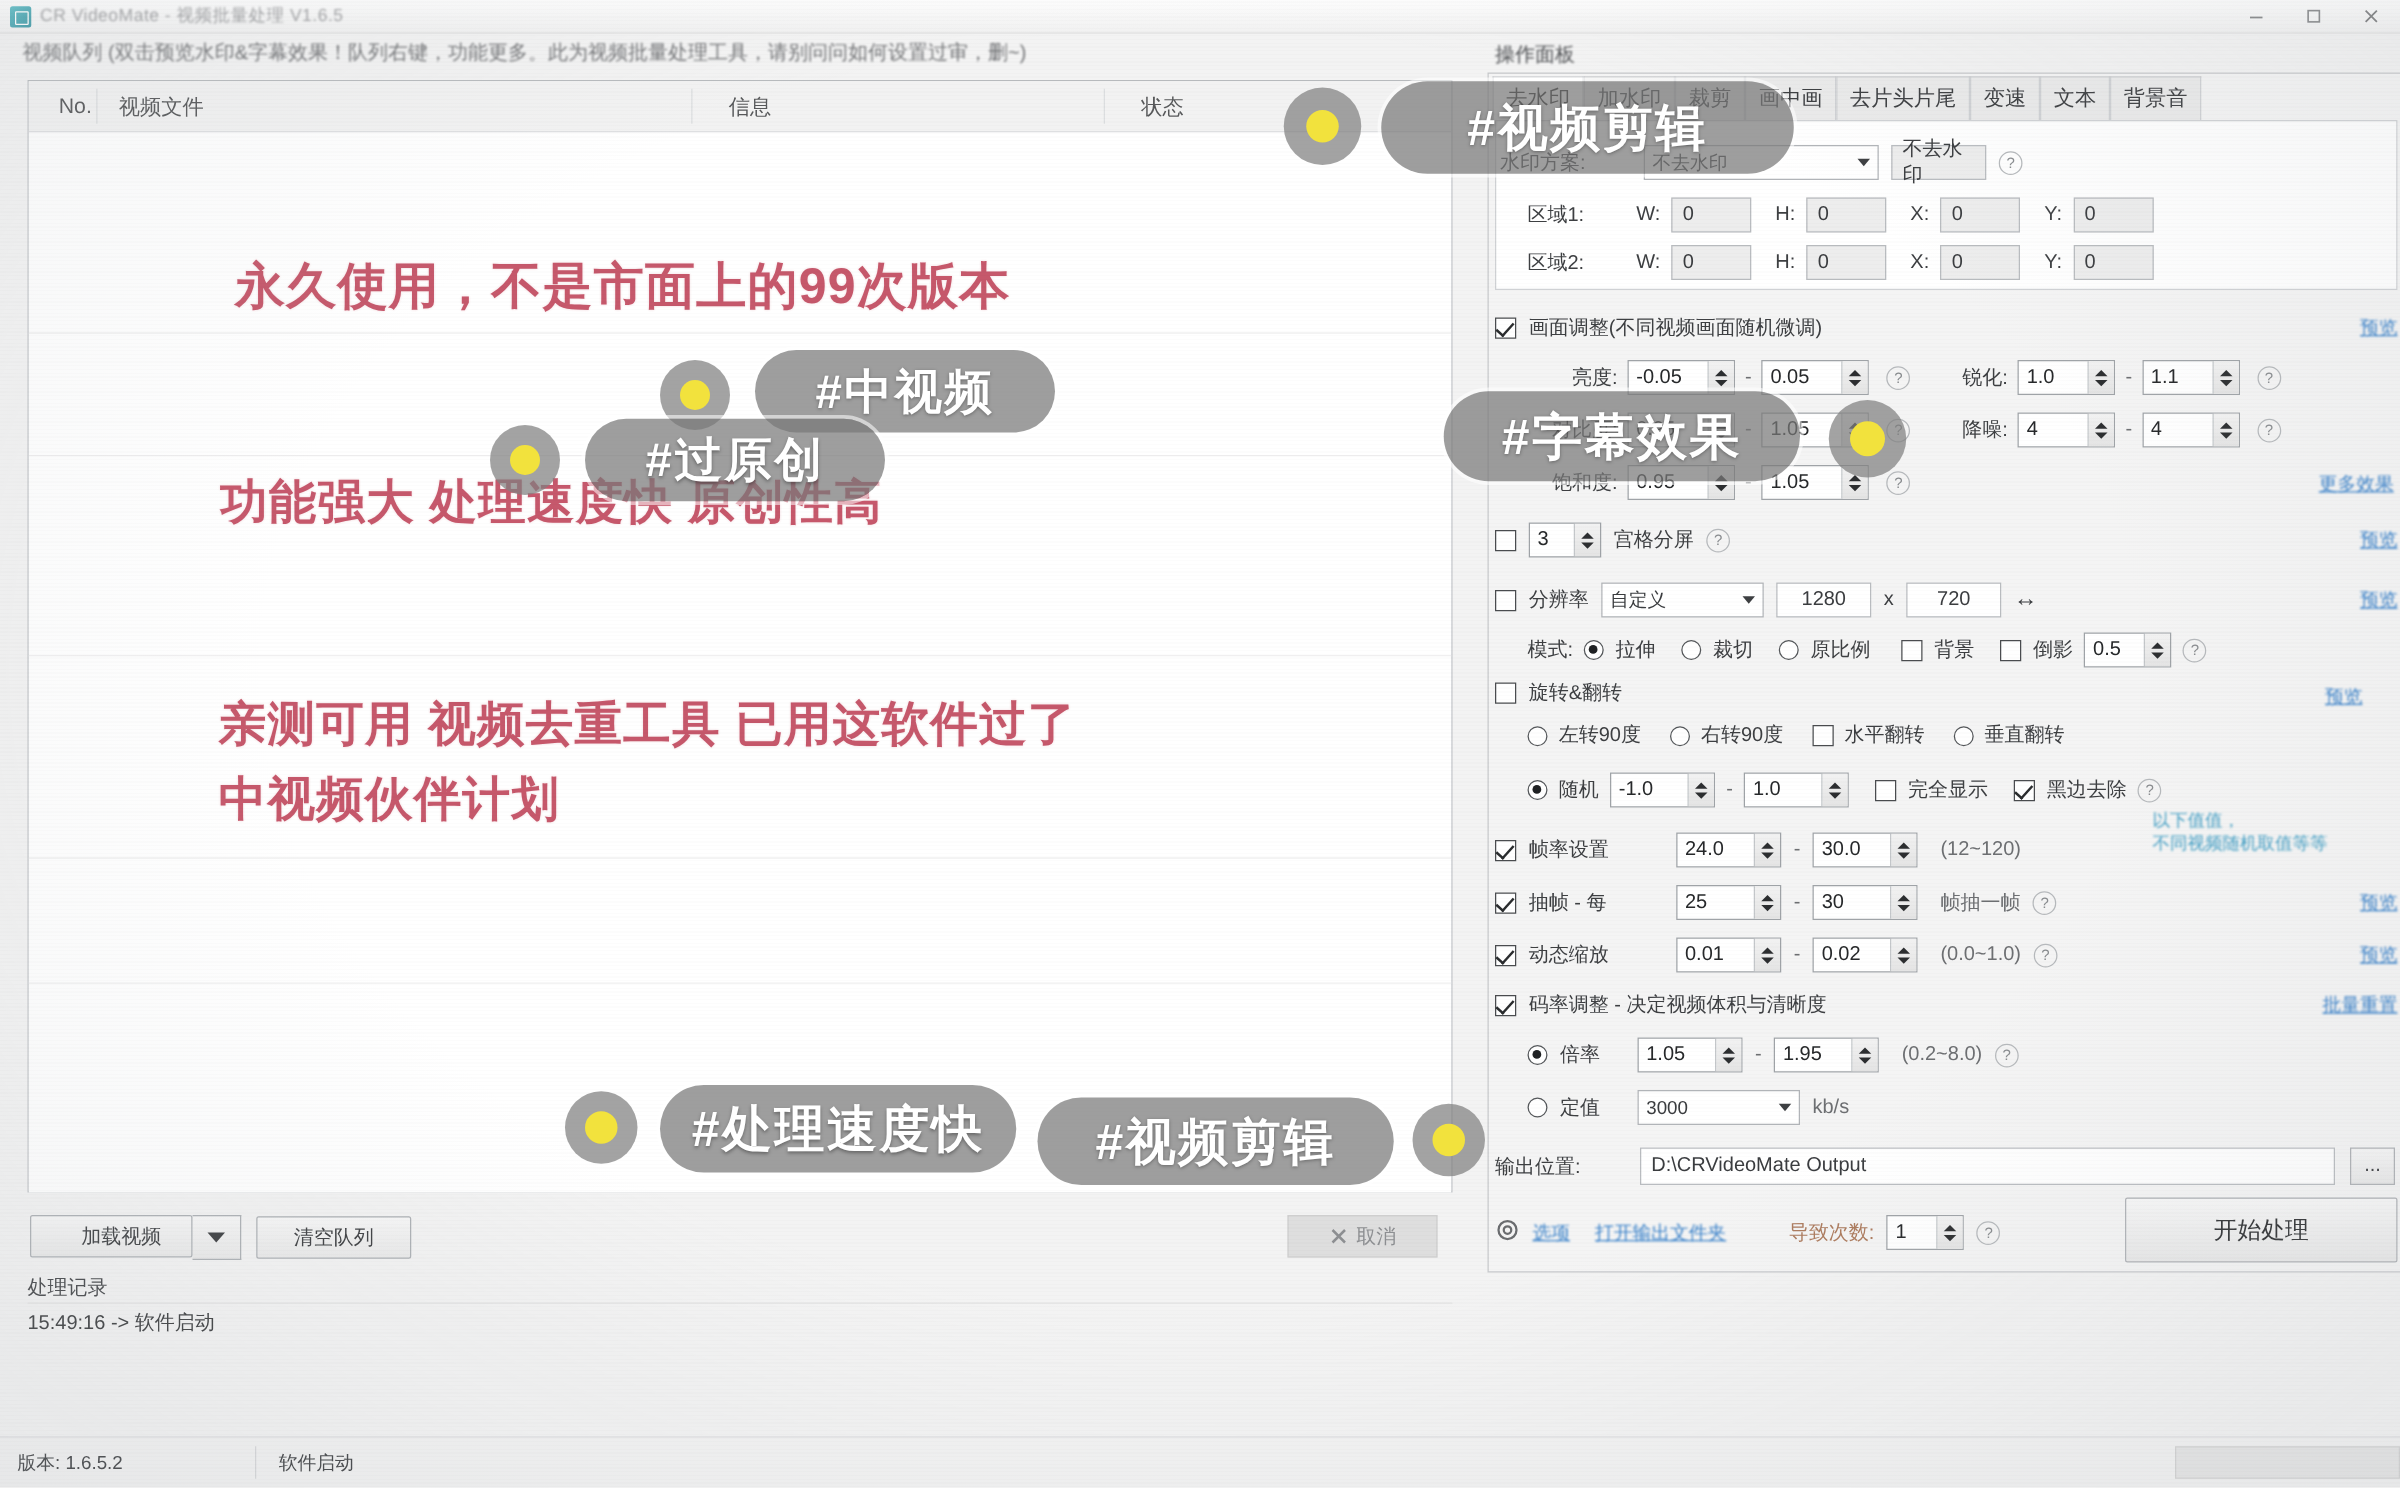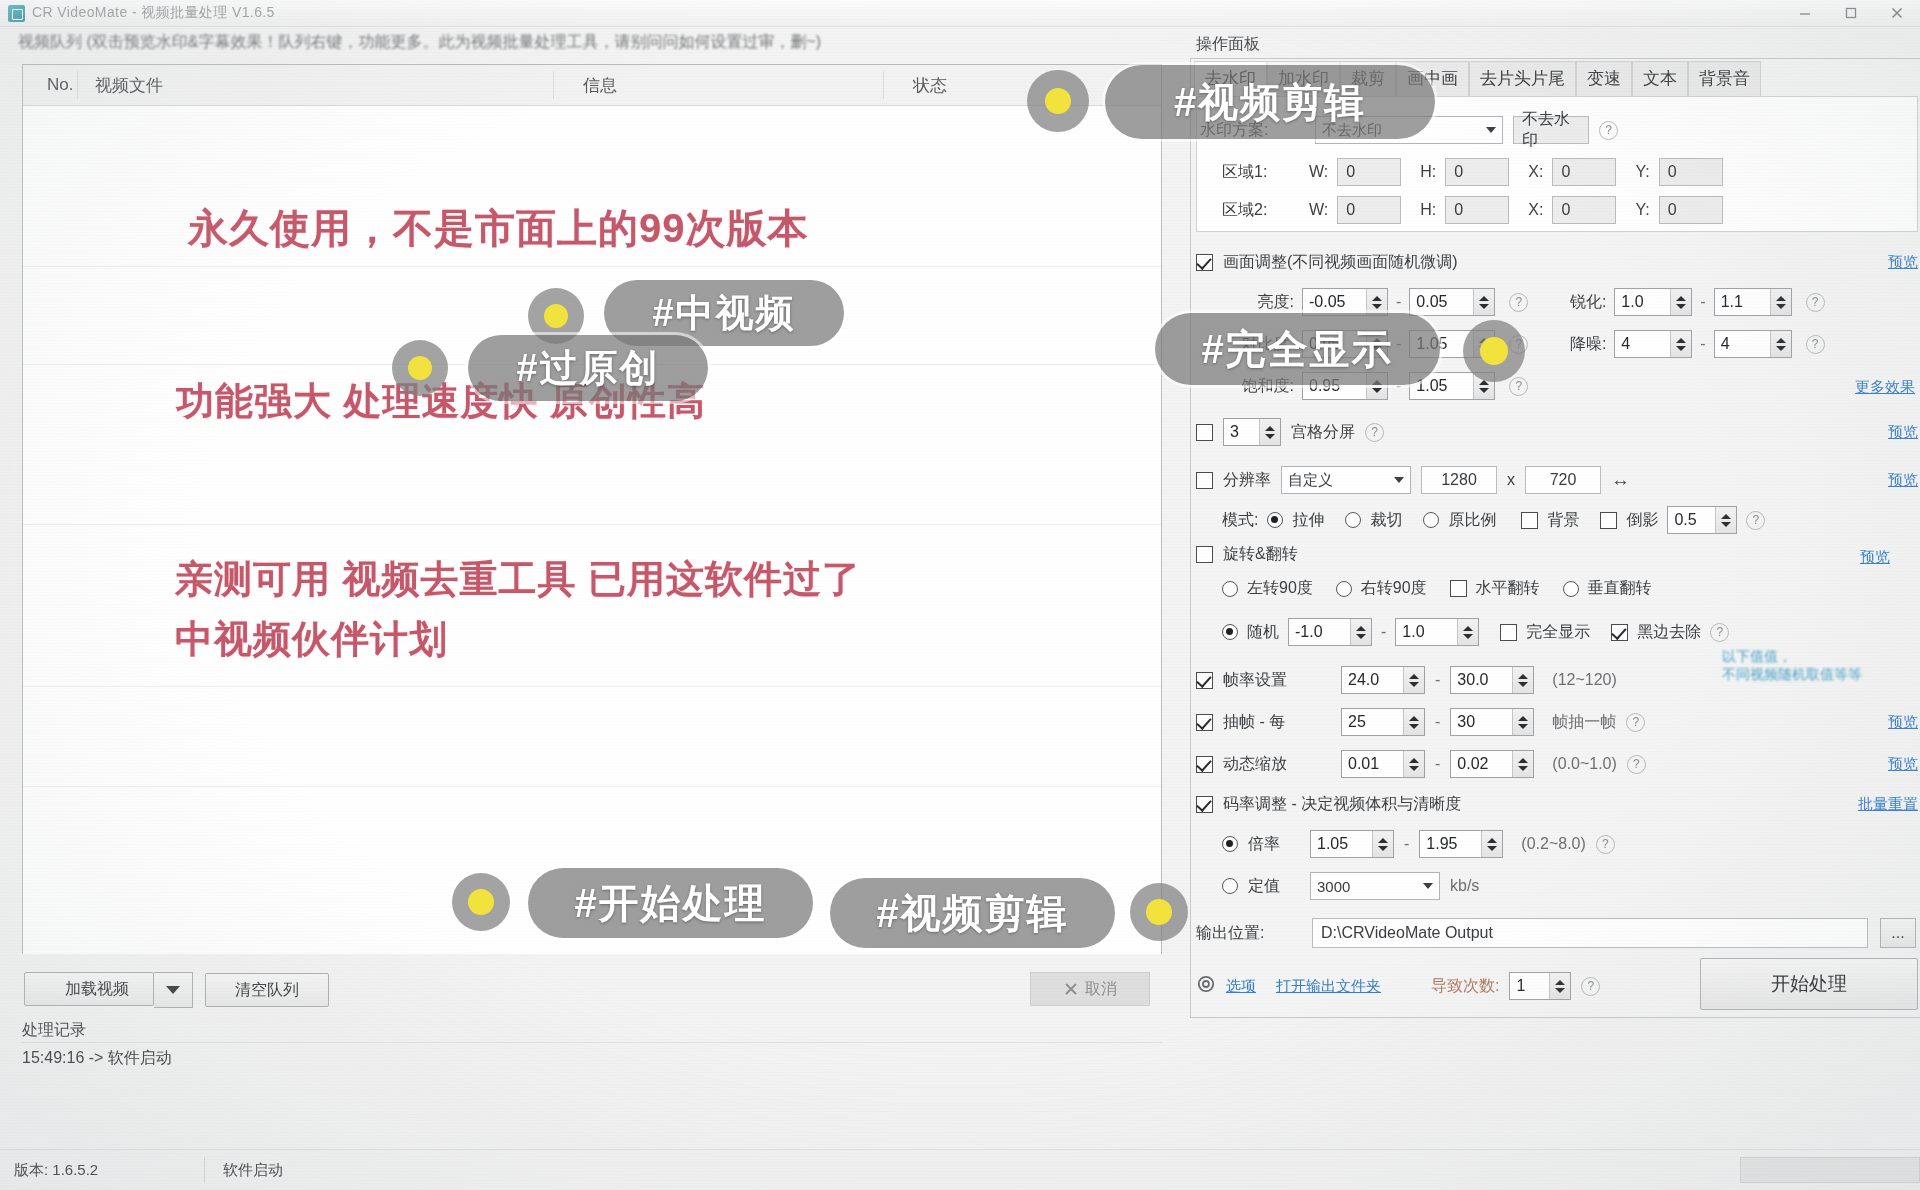--- a/index.html
+++ b/index.html
@@ -667,16 +667,16 @@
     </div>
     <div class="dot" style="left: 452px; top: 873px; width: 58px; height: 58px;">
       <i style="width: 26px; height: 26px; background: rgb(242, 226, 61);"></i>
     </div>
     <div class="dot" style="left: 1130px; top: 883px; width: 58px; height: 58px;">
       <i style="width: 26px; height: 26px; background: rgb(242, 226, 61);"></i>
     </div>
     <div class="sticker" style="left: 1105px; top: 65px; width: 330px; height: 74px; font-size: 40px;">#视频剪辑</div>
     <div class="sticker" style="left: 604px; top: 280px; width: 240px; height: 66px; font-size: 38px;">#中视频</div>
     <div class="sticker" style="left: 468px; top: 335px; width: 240px; height: 66px; font-size: 38px;">#过原创</div>
-    <div class="sticker" style="left: 1155px; top: 313px; width: 285px; height: 72px; font-size: 40px;">#完全显示</div>
-    <div class="sticker" style="left: 528px; top: 868px; width: 285px; height: 70px; font-size: 40px;">#开始处理</div>
+    <div class="sticker" style="left: 1155px; top: 313px; width: 285px; height: 72px; font-size: 40px;">#字幕效果</div>
+    <div class="sticker" style="left: 528px; top: 868px; width: 285px; height: 70px; font-size: 40px;">#处理速度快</div>
     <div class="sticker" style="left: 830px; top: 878px; width: 285px; height: 70px; font-size: 40px;">#视频剪辑</div>
   </div>
 
 </body></html>

